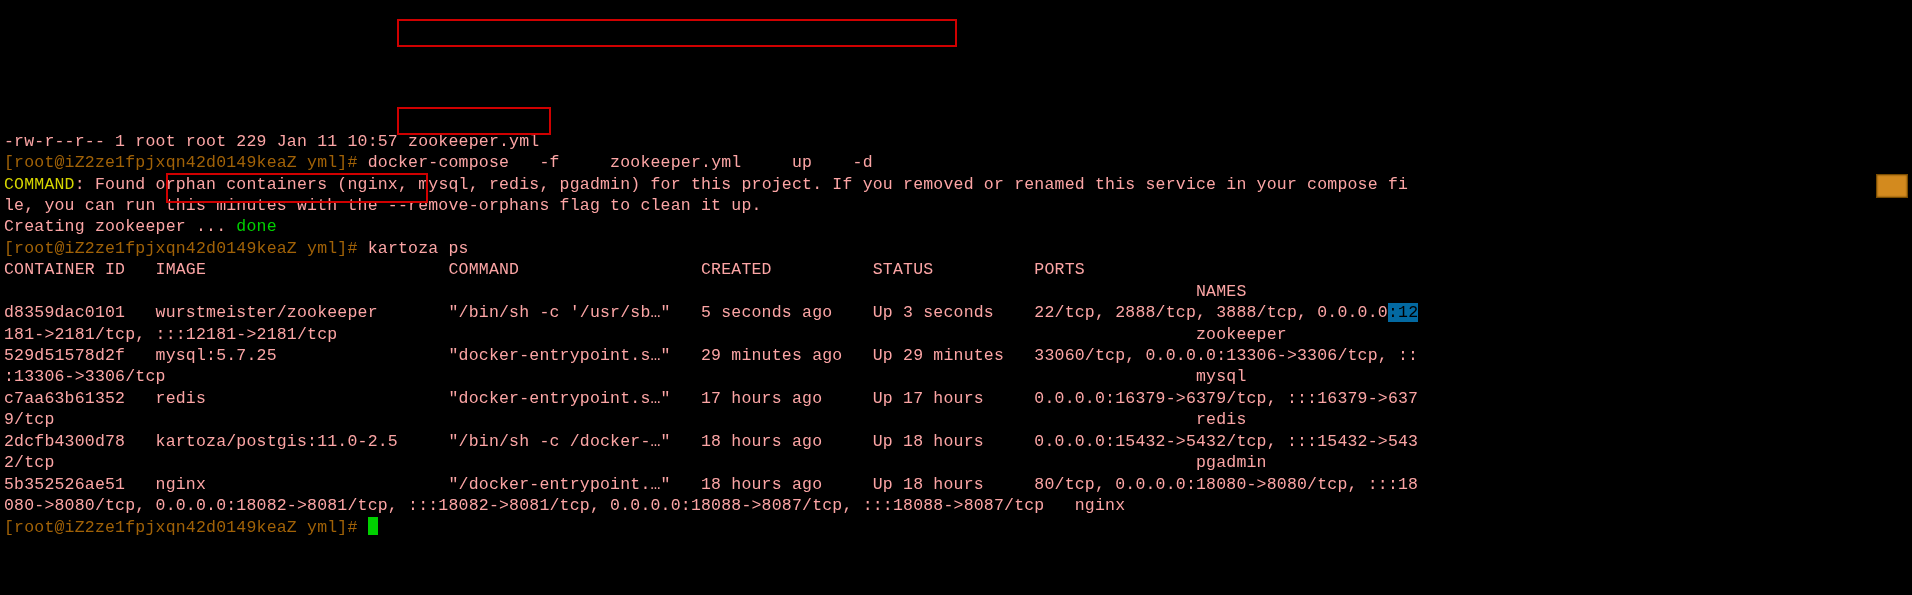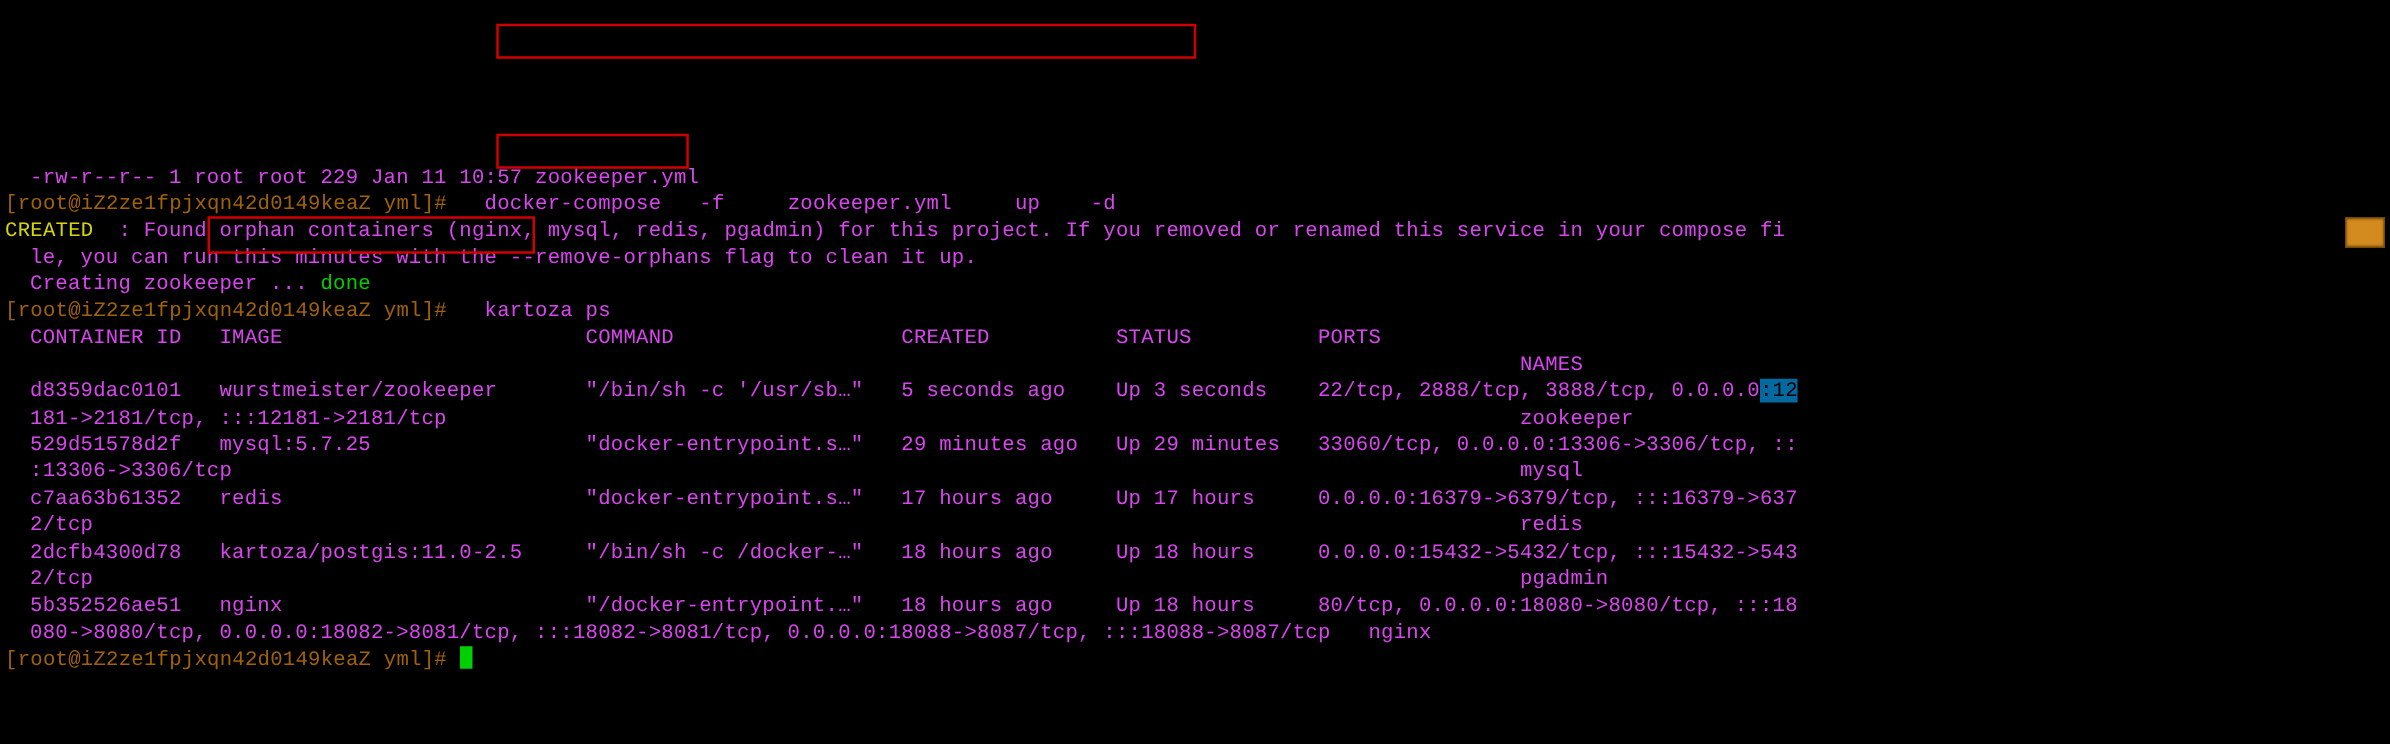--- a/index.html
+++ b/index.html
@@ -13,21 +13,21 @@
     width: 1912px;
     height: 595px;
     overflow: hidden;
     white-space: pre;
     letter-spacing: 0.2px;
   }
   .terminal {
     padding: 2px 4px;
     position: relative;
   }
-  .gray { color: #d946ef; margin-left: 20px; }
+  .gray { color: #fca5a5; }
   .green { color: #00d000; margin-top: 44px; }
   .yellow { color: #d6d600; }
   .prompt { color: #a16207; }
   .annot {
     position: absolute;
     border: 2px solid #d00000;
     pointer-events: none;
     z-index: 5;
   }
   .cursor {
@@ -54,32 +54,32 @@
   }
 </style>
 </head>
 <body>
 
 
 
 <div class="terminal">
 <span class="gray">-rw-r--r-- 1 root root 229 Jan 11 10:57 zookeeper.yml</span>
 <span class="prompt">[root@iZ2ze1fpjxqn42d0149keaZ yml]# </span><span class="gray">docker-compose   -f     zookeeper.yml     up    -d</span>
-<span class="yellow">CREATED</span><span class="gray">: Found orphan containers (nginx, mysql, redis, pgadmin) for this project. If you removed or renamed this service in your compose fi</span>
+<span class="yellow">COMMAND</span><span class="gray">: Found orphan containers (nginx, mysql, redis, pgadmin) for this project. If you removed or renamed this service in your compose fi</span>
 <span class="gray">le, you can run this minutes with the --remove-orphans flag to clean it up.</span>
 <span class="gray">Creating zookeeper ... </span><span class="green">done</span>
 <span class="prompt">[root@iZ2ze1fpjxqn42d0149keaZ yml]# </span><span class="gray">kartoza ps</span>
 <span class="gray">CONTAINER ID   IMAGE                        COMMAND                  CREATED          STATUS          PORTS</span>
 <span class="gray">                                                                                                                      NAMES</span>
 <span class="gray">d8359dac0101   wurstmeister/zookeeper       "/bin/sh -c '/usr/sb…"   5 seconds ago    Up 3 seconds    22/tcp, 2888/tcp, 3888/tcp, 0.0.0.0</span><span class="hl">:12</span>
 <span class="gray">181-&gt;2181/tcp, :::12181-&gt;2181/tcp                                                                                     zookeeper</span>
 <span class="gray">529d51578d2f   mysql:5.7.25                 "docker-entrypoint.s…"   29 minutes ago   Up 29 minutes   33060/tcp, 0.0.0.0:13306-&gt;3306/tcp, ::</span>
 <span class="gray">:13306-&gt;3306/tcp                                                                                                      mysql</span>
 <span class="gray">c7aa63b61352   redis                        "docker-entrypoint.s…"   17 hours ago     Up 17 hours     0.0.0.0:16379-&gt;6379/tcp, :::16379-&gt;637</span>
-<span class="gray">2/tcp                                                                                                                 redis</span>
+<span class="gray">9/tcp                                                                                                                 redis</span>
 <span class="gray">2dcfb4300d78   kartoza/postgis:11.0-2.5     "/bin/sh -c /docker-…"   18 hours ago     Up 18 hours     0.0.0.0:15432-&gt;5432/tcp, :::15432-&gt;543</span>
 <span class="gray">2/tcp                                                                                                                 pgadmin</span>
 <span class="gray">5b352526ae51   nginx                        "/docker-entrypoint.…"   18 hours ago     Up 18 hours     80/tcp, 0.0.0.0:18080-&gt;8080/tcp, :::18</span>
 <span class="gray">080-&gt;8080/tcp, 0.0.0.0:18082-&gt;8081/tcp, :::18082-&gt;8081/tcp, 0.0.0.0:18088-&gt;8087/tcp, :::18088-&gt;8087/tcp   nginx</span>
 <span class="prompt">[root@iZ2ze1fpjxqn42d0149keaZ yml]# </span><span class="cursor"></span>
 </div>
 
 
 <div class="annot" style="left: 397px; top: 19px; width: 556px; height: 24px;"></div>
 <div class="annot" style="left: 397px; top: 107px; width: 150px; height: 24px;"></div>

